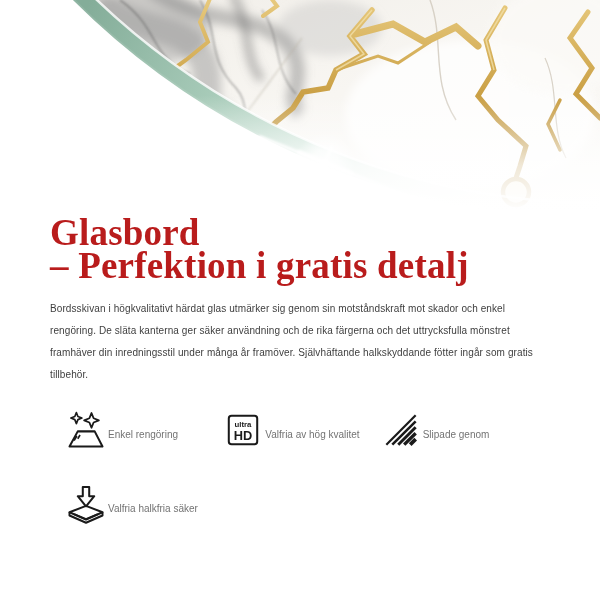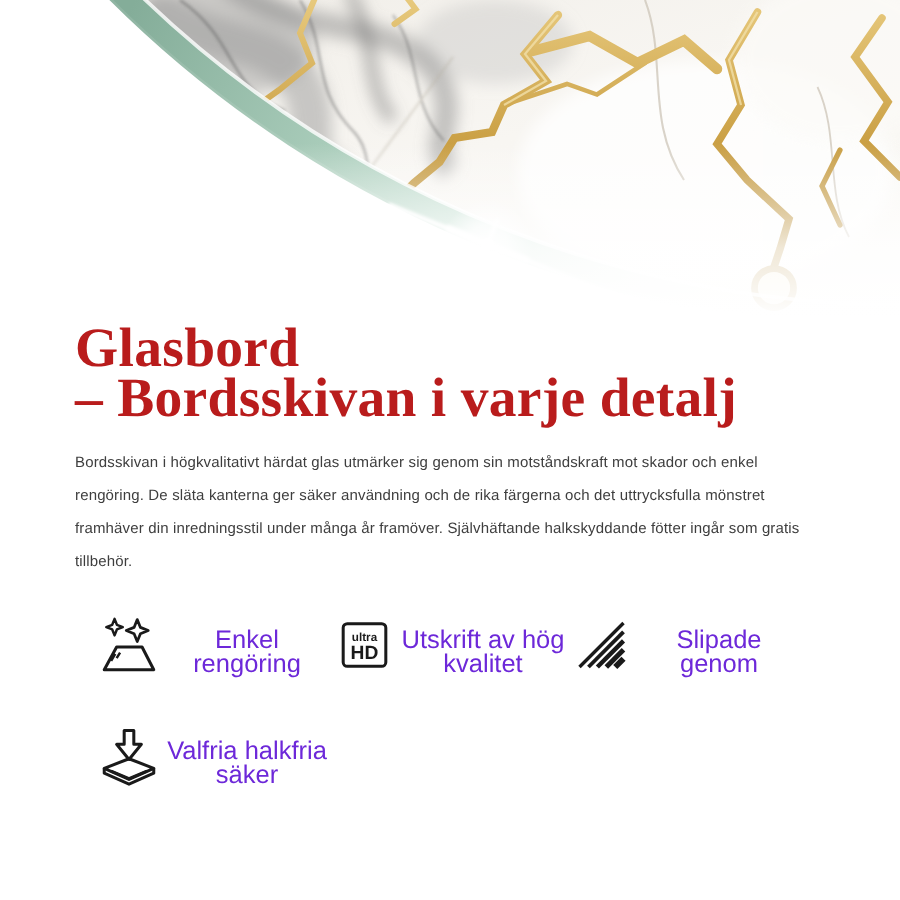--- a/index.html
+++ b/index.html
@@ -21,21 +21,21 @@
     font-size:10px;line-height:22px;color:#3e3e3e;
     margin:0 0 22px 0;letter-spacing:.1px;
   }
   .features{
     display:grid;grid-template-columns:repeat(3,1fr);
     row-gap:20px;padding:0 14px;
   }
   .feature{display:flex;flex-direction:row;align-items:center;text-align:center;}
   .feature .icon-wrap{height:44px;display:flex;align-items:flex-end;justify-content:center;margin-bottom:10px;}
   .feature svg{width:44px;height:44px;}
-  .feature-label{font-size:17px;line-height:16px;color:#6d28d9;}
+  .feature-label{font-size:10px;line-height:16px;color:#737373;}
   .ico{stroke:#1a1a1a;fill:none;stroke-width:2.2;}
   .ico-fill{fill:#1a1a1a;stroke:none;}
   .hd-text{fill:#1a1a1a;font-family:"Liberation Sans",sans-serif;}
 </style>
 </head>
 <body>
 
 <svg class="hero" viewBox="0 0 600 212" xmlns="http://www.w3.org/2000/svg" aria-hidden="true">
   <defs>
     <clipPath id="tableClip">
@@ -134,21 +134,21 @@
     </g>
     <circle r="4.5" fill="#ffffff"></circle>
   </g>
 
   <rect x="0" y="0" width="600" height="212" fill="url(#bottomFade)"></rect>
 </svg>
 
 <div class="content">
   <h1 class="page-title">
     <span>Glasbord</span>
-    <span>– Bordsskivan i varje detalj</span>
+    <span>– Perfektion i gratis detalj</span>
   </h1>
   <p class="description">Bordsskivan i högkvalitativt härdat glas utmärker sig genom sin motståndskraft mot skador och enkel rengöring. De släta kanterna ger säker användning och de rika färgerna och det uttrycksfulla mönstret framhäver din inredningsstil under många år framöver. Självhäftande halkskyddande fötter ingår som gratis tillbehör.</p>
 
   <div class="features">
 
     <div class="feature">
       <span class="icon-wrap">
         <svg viewBox="0 0 48 48">
           <g class="ico" stroke-linejoin="round">
             <path d="M15,25.5 L33.5,25.5 L42,42 L6,42 Z"></path>
@@ -162,21 +162,21 @@
     </div>
 
     <div class="feature">
       <span class="icon-wrap">
         <svg viewBox="0 0 48 48">
           <rect class="ico" x="8.5" y="8.5" width="31" height="31" rx="3" stroke-width="2.4"></rect>
           <text class="hd-text" x="24" y="21" font-size="8.5" font-weight="600" text-anchor="middle">ultra</text>
           <text class="hd-text" x="24" y="34.5" font-size="14" font-weight="700" text-anchor="middle">HD</text>
         </svg>
       </span>
-      <span class="feature-label">Utskrift av hög kvalitet</span>
+      <span class="feature-label">Valfria av hög kvalitet</span>
     </div>
 
     <div class="feature">
       <span class="icon-wrap">
         <svg viewBox="0 0 48 48">
           <g stroke="#1a1a1a" fill="none">
             <path d="M8,40 L40,8" stroke-width="2.4"></path>
             <path d="M14.5,40 L40,14.5" stroke-width="2.8"></path>
             <path d="M21,40 L40,21" stroke-width="3.2"></path>
             <path d="M27.5,40 L40,27.5" stroke-width="3.6"></path>

